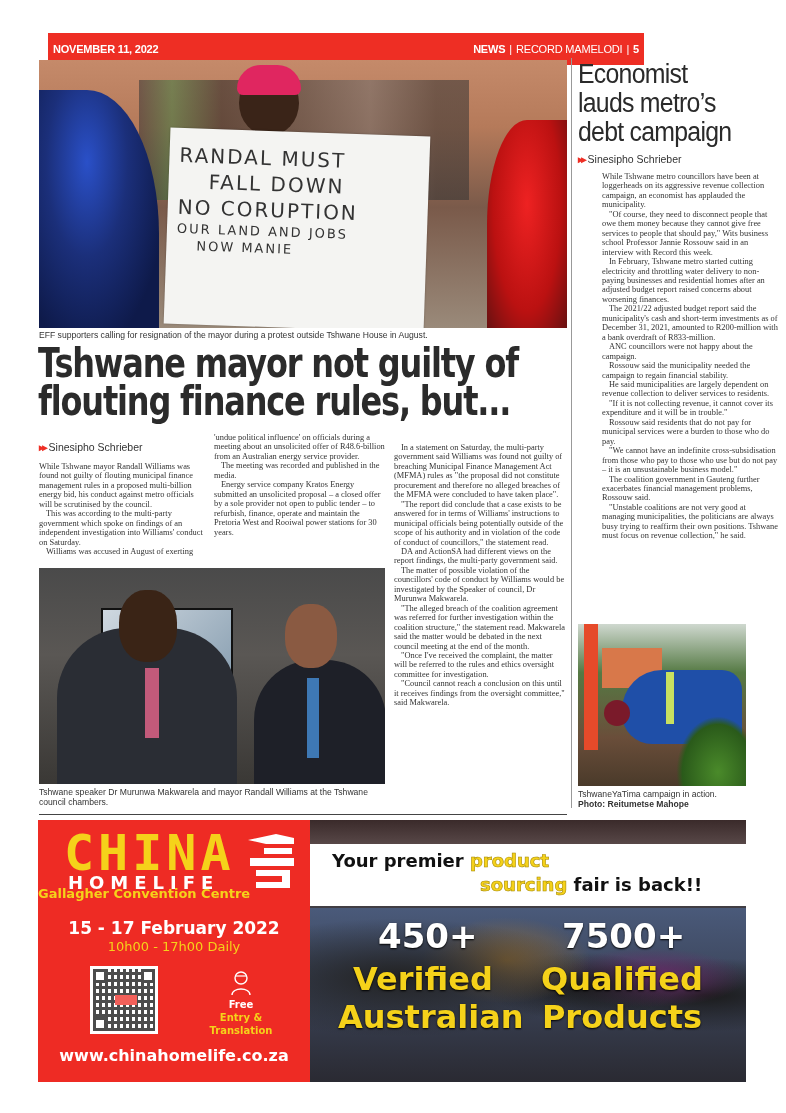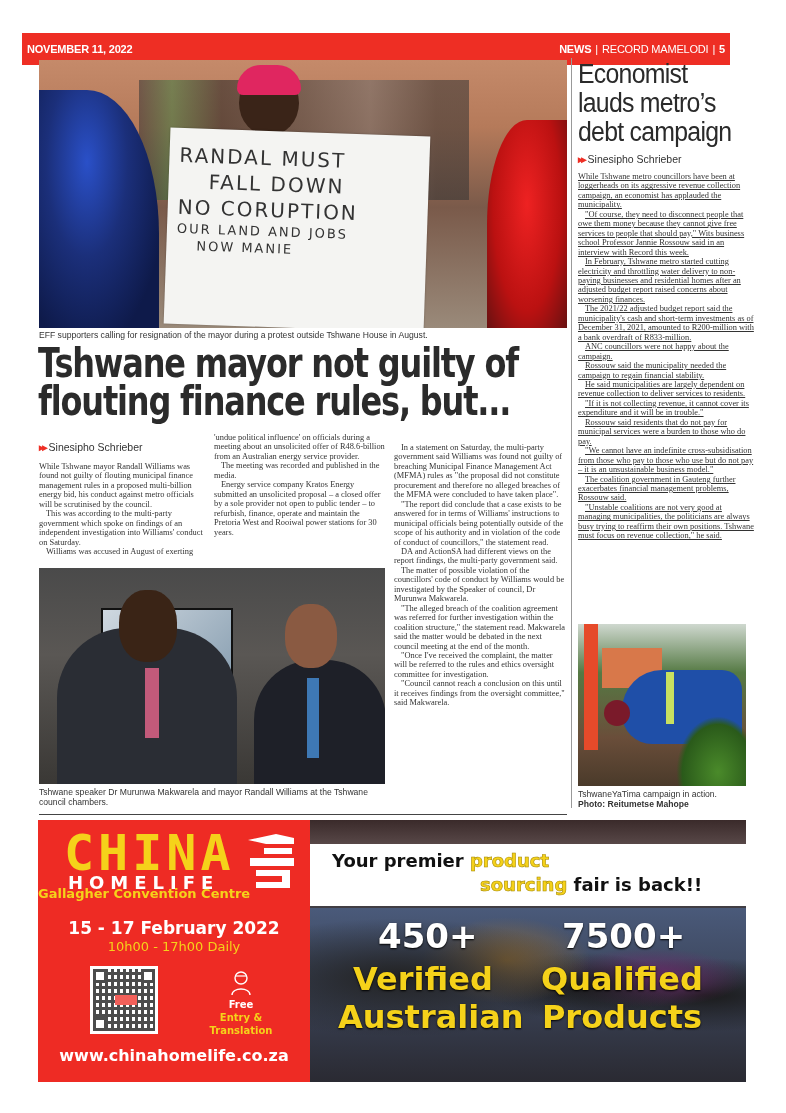--- a/index.html
+++ b/index.html
@@ -1,18 +1,18 @@
 <!DOCTYPE html>
 <html><head>
 <meta charset="utf-8">
 <style>
   html, body { margin:0; padding:0; background:#ffffff; }
   body { width:786px; height:1113px; position:relative; overflow:hidden; font-family:"Liberation Serif", serif; color:#222; }
 
-  .header-bar { position:absolute; left:22px; top:33px; width:708px; height:16px; background:#ee2e24; color:#fff;
+  .header-bar { position:absolute; left:48px; top:33px; width:596px; height:16px; background:#ee2e24; color:#fff;
     font-family:"Liberation Sans", sans-serif; font-weight:bold; font-size:11px; display:flex; align-items:center; justify-content:space-between; padding:16px 5px; box-sizing:border-box; letter-spacing:-0.2px; }
   .header-bar .right span.sep { font-weight:normal; margin:0 4px; }
   .header-bar .right .section-sub { font-weight:normal; }
 
   .photo { position:absolute; overflow:hidden; }
   .caption { position:absolute; font-family:"Liberation Sans", sans-serif; font-size:8.6px; color:#333; line-height:10px; }
 
   
   #protest-photo { left:39px; top:60px; width:528px; height:268px;
     background:linear-gradient(180deg,#c58a6a 0%,#b57a5a 25%,#7a5a4a 55%,#9a8a7a 100%); }
@@ -51,21 +51,21 @@
   #officials-photo .man1-tie { position:absolute; left:106px; top:100px; width:14px; height:70px; background:#c25a7a; }
   #officials-photo .man2 { position:absolute; left:215px; top:92px; width:132px; height:130px; background:#1e2028; border-radius:60px 60px 0 0; }
   #officials-photo .man2-head { position:absolute; left:246px; top:36px; width:52px; height:64px; background:#8a5a42; border-radius:45%; }
   #officials-photo .man2-tie { position:absolute; left:268px; top:110px; width:12px; height:80px; background:#3e78b4; }
 
   .rule { position:absolute; background:#444; }
 
   
   .vline { position:absolute; left:571px; top:58px; width:1px; height:750px; background:#999; }
   .side-headline { position:absolute; left:578px; top:60px; width:190px; font-family:"Liberation Sans", sans-serif; font-size:27px; line-height:29px; color:#2a2a2a; letter-spacing:-0.8px; transform:scaleX(0.92); transform-origin:left top; }
-  #col4 { left:578px; top:172px; width:176px;text-decoration:underline; }
+  #col4 { left:602px; top:172px; width:176px; }
 
   #campaign-photo { left:578px; top:624px; width:168px; height:162px;
     background:linear-gradient(180deg,#cfd8cf 0%,#557a44 30%,#6a4e3a 70%,#4a3a2a 100%); }
   #campaign-photo .pole { position:absolute; left:6px; top:0; width:14px; height:126px; background:#e64a2a; }
   #campaign-photo .roof { position:absolute; left:24px; top:24px; width:60px; height:40px; background:#d8784a; }
   #campaign-photo .worker { position:absolute; left:44px; top:46px; width:120px; height:74px; background:#1f4fa8; border-radius:40px 20px 10px 30px; }
   #campaign-photo .stripe { position:absolute; left:88px; top:48px; width:8px; height:52px; background:#c8e060; }
   #campaign-photo .cap { position:absolute; left:26px; top:76px; width:26px; height:26px; background:#7a1a2a; border-radius:50%; }
   #campaign-photo .plant { position:absolute; right:0; bottom:0; width:70px; height:70px; background:radial-gradient(ellipse at 60% 80%,#4a8a2a,#2a5a1a 60%,transparent 70%); }
 

